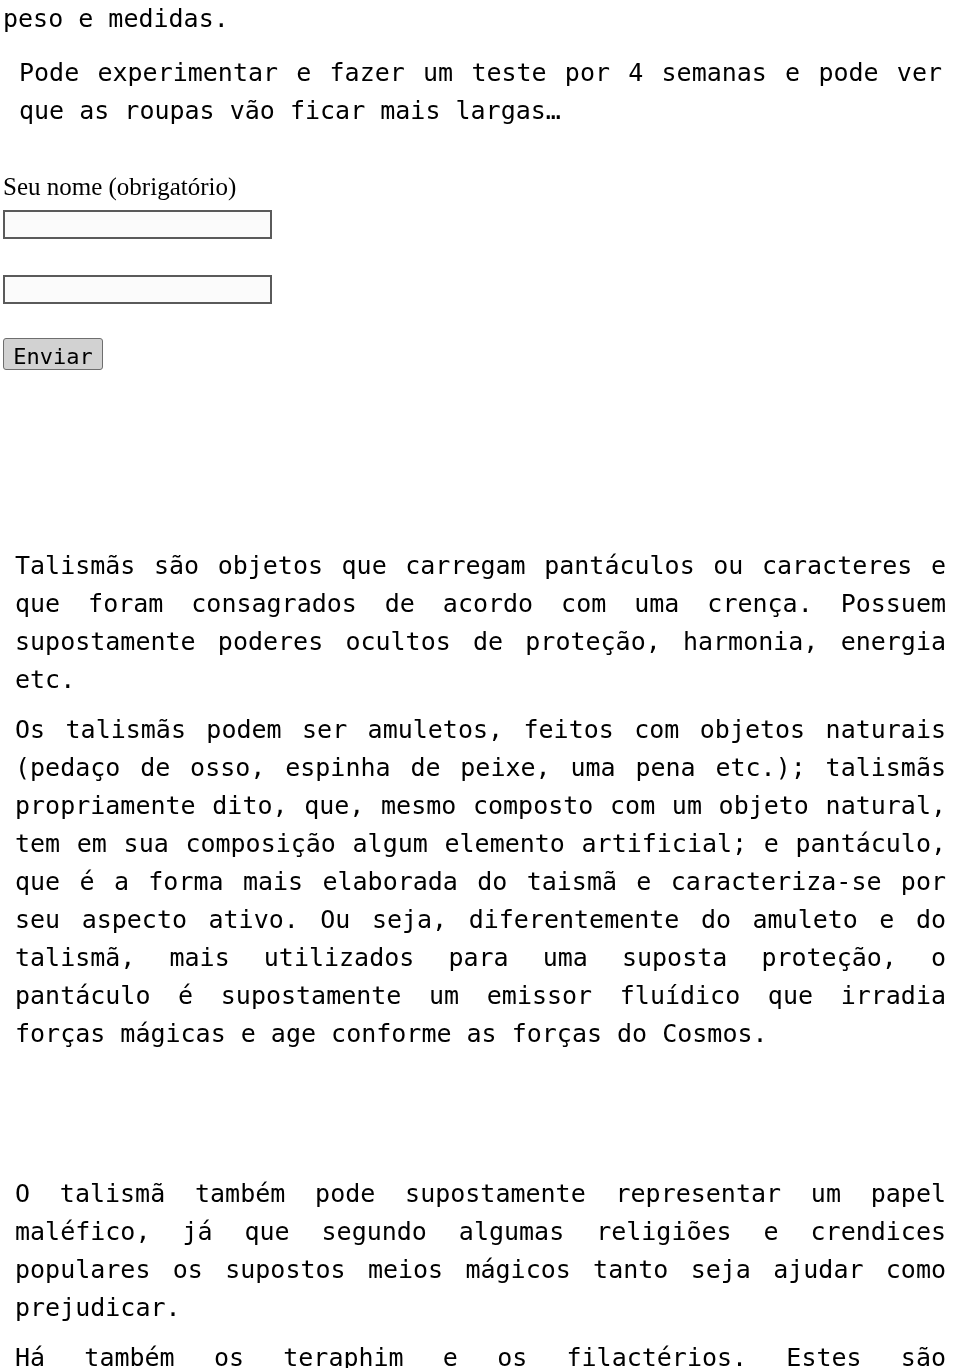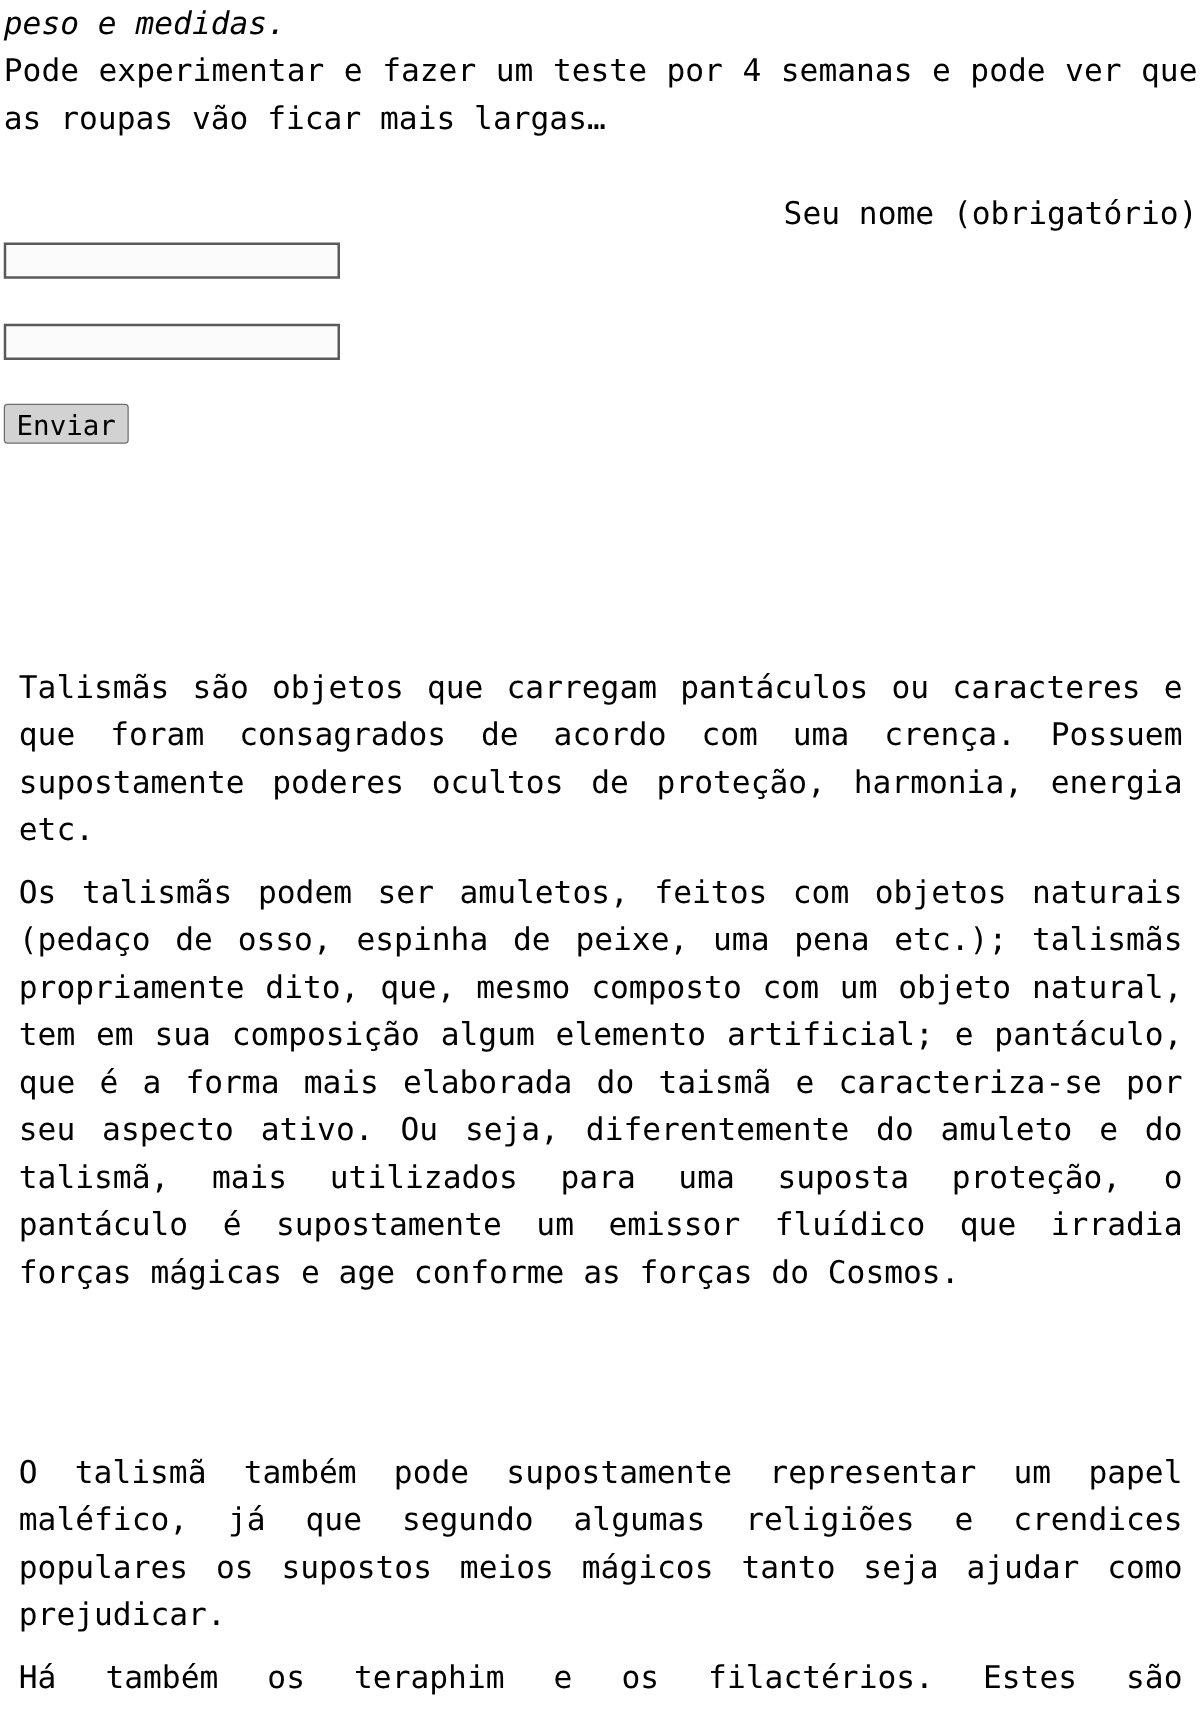--- a/index.html
+++ b/index.html
@@ -16,38 +16,38 @@
     line-height: 38px;
     color: #000000;
     -webkit-font-smoothing: antialiased;
   }
   .page {
     padding: 0 2px 0 3px;
     box-sizing: border-box;
     width: 960px;
   }
   .para {
-    margin: 0;
+    margin: 16px;
     text-align: justify;
     text-justify: inter-word;
     white-space: normal;
     word-spacing: 0;
   }
   .lead-line {
     margin: 0;
     text-align: left;
-    font-style: italic;
   }
   .form-block {
     margin-top: 38px;
   }
   .field-label {
     margin: 0;
-    text-align: right;
+    text-align: left;
     line-height: 38px;
+    font-family: Liberation Serif, serif;
   }
   .text-input {
     display: block;
     width: 269px;
     height: 29px;
     box-sizing: border-box;
     margin: 4px 0 0 0;
     padding: 0 4px;
     border: 2px solid #5a5a5a;
     background: #fbfbfb;

